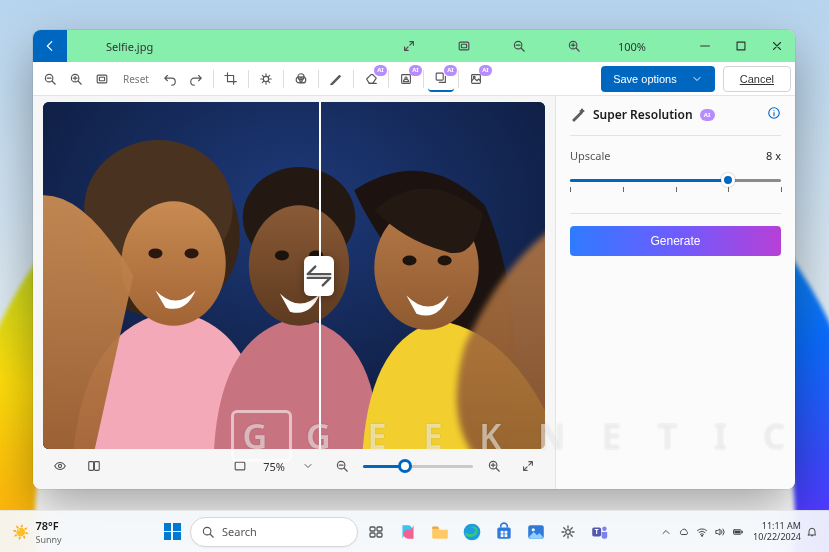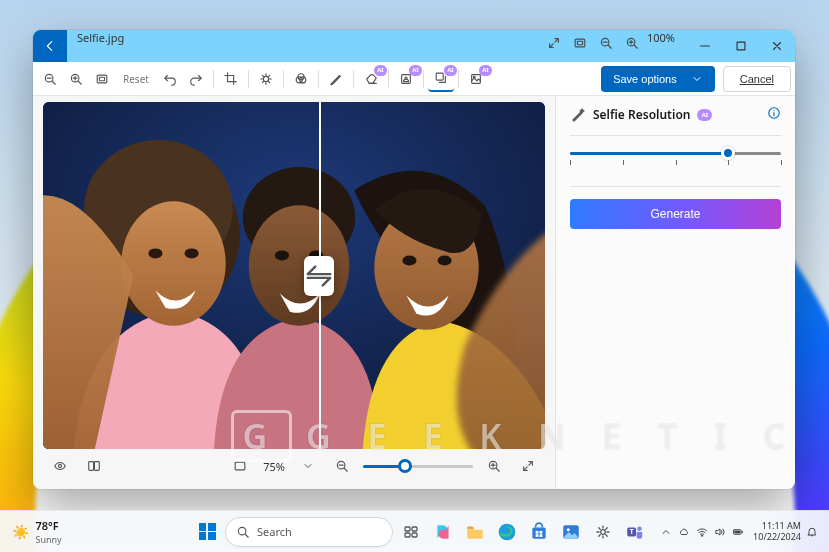--- a/index.html
+++ b/index.html
@@ -17,21 +17,21 @@
 .bg-arc::after{content:"";position:absolute;inset:80px;border-radius:50%;background:#fff;}
 
 .watermark{position:absolute;right:30px;bottom:90px;font-size:34px;font-weight:600;letter-spacing:14px;
   color:rgba(255,255,255,.55);text-shadow:0 0 2px rgba(0,0,0,.15);z-index:30;pointer-events:none;
   font-family:system-ui;}
 .watermark .g{display:inline-block;border:3px solid rgba(255,255,255,.55);border-radius:6px;padding:0 8px;margin-right:14px;}
 
 
 .window{position:absolute;left:33px;top:30px;width:762px;height:459px;background:#f6f6f6;
   border-radius:8px;box-shadow:0 20px 50px rgba(0,0,0,.35),0 0 0 1px rgba(0,0,0,.06);display:flex;flex-direction:column;overflow:hidden;z-index:20;}
-.titlebar{height:32px;display:flex;background:#7dd3fc;}
+.titlebar{height:32px;display:flex;align-items:center;background:#86efac;gap:29px;}
 .tb-back{width:34px;height:32px;background:#0067c0;display:flex;align-items:center;justify-content:center;color:#fff;}
 .tb-title{font-size:11px;margin-left:10px;color:#333;flex:0 0 auto;}
 .tb-spacer{flex:1;}
 .tb-icn{width:26px;height:26px;display:flex;align-items:center;justify-content:center;color:#4a4a4a;}
 .tb-zoom{font-size:11px;color:#333;margin:0 6px 0 2px;}
 .tb-sys{display:flex;margin-left:6px;}
 .tb-sys div{width:36px;height:32px;display:flex;align-items:center;justify-content:center;color:#333;}
 
 .toolbar{height:34px;display:flex;align-items:center;background:#fff;border-bottom:1px solid #e4e4e4;padding:0 4px;}
 .tbtn{height:26px;min-width:26px;padding:0 4px;display:flex;align-items:center;justify-content:center;color:#555;border-radius:4px;position:relative;}
@@ -84,21 +84,21 @@
 .icn{width:14px;height:14px;stroke:currentColor;stroke-width:1.3;fill:none;stroke-linecap:round;stroke-linejoin:round;}
 .icn-sm{width:12px;height:12px;}
 .icn-lg{width:16px;height:16px;}
 
 
 .taskbar{position:absolute;left:0;right:0;bottom:0;height:42px;background:rgba(245,248,252,.92);backdrop-filter:blur(20px);border-top:1px solid rgba(0,0,0,.06);display:flex;align-items:center;z-index:40;}
 .ts-left{display:flex;align-items:center;gap:6px;width:158px;padding-left:12px;}
 .ts-left .wicon{font-size:14px;}
 .ts-left .temp{font-size:11px;font-weight:600;}
 .ts-left .cond{font-size:9px;color:#666;}
-.ts-center{flex:1;display:flex;align-items:center;justify-content:flex-end;gap:4px;}
+.ts-center{flex:1;display:flex;align-items:center;justify-content:flex-start;gap:4px;}
 .start{width:28px;height:28px;display:flex;align-items:center;justify-content:center;}
 .winlogo{display:grid;grid-template-columns:1fr 1fr;grid-template-rows:1fr 1fr;gap:1.5px;width:17px;height:17px;}
 .winlogo div{background:#0078d4;}
 .search{height:30px;width:168px;background:#fff;border:1px solid #d6d6d6;border-radius:15px;display:flex;align-items:center;padding:0 10px;gap:7px;color:#555;font-size:11px;box-shadow:0 1px 2px rgba(0,0,0,.05);}
 .ticon{width:28px;height:28px;border-radius:4px;display:flex;align-items:center;justify-content:center;}
 .ts-right{display:flex;align-items:center;gap:4px;padding-right:10px;font-size:9px;color:#333;width:180px;justify-content:flex-end;}
 .tray-icn{width:14px;height:14px;display:flex;align-items:center;justify-content:center;color:#444;}
 .clock{text-align:right;line-height:1.15;margin-left:4px;}
 </style>
 </head>
@@ -371,29 +371,33 @@
             </svg>
           </div>
       </div>
     </div>
 
     <div class="panel">
       <div class="panel-hdr">
         <span class="wand"><svg class="icn icn-lg" viewBox="0 0 16 16">
               <path d="M3 13 11 5l1 1-8 8zM12 2l.7 1.4L14 4l-1.3.6L12 6l-.7-1.4L10 4l1.3-.6z"></path>
             </svg></span>
-        <span class="title">Selfie Resolution</span>
+        <span class="title">Super Resolution</span>
         <span class="ai-badge">AI</span>
         <span class="info"><svg class="icn" viewBox="0 0 16 16">
               <circle cx="8" cy="8" r="6"></circle>
               <path d="M8 11V7.5M8 5.2v.01"></path>
             </svg></span>
       </div>
       <div class="panel-sep"></div>
 
+      <div class="panel-row">
+        <span class="l">Upscale</span>
+        <span class="r">8 x</span>
+      </div>
       <div class="upscale-slider">
         <div class="track"></div>
           <div class="fill"></div>
           <div class="thumb"></div>
         <div class="tick" style="left:0%"></div>
           <div class="tick" style="left:25%"></div>
         <div class="tick" style="left:50%"></div>
           <div class="tick" style="left:75%"></div>
           <div class="tick" style="left:100%"></div>
       </div>

